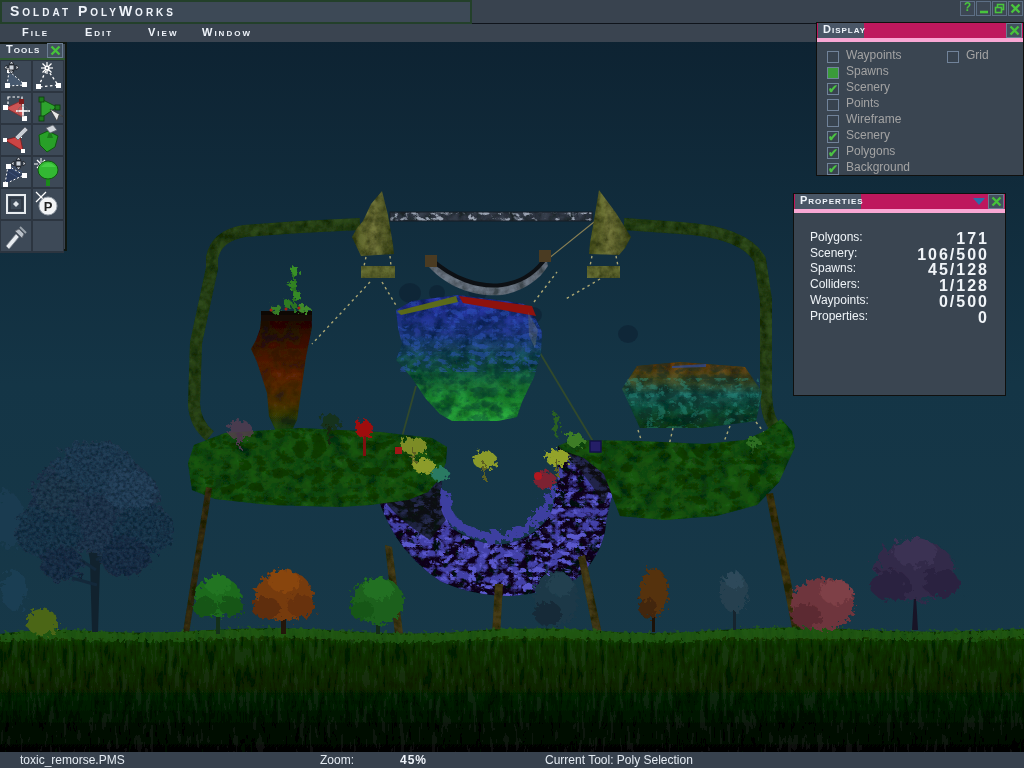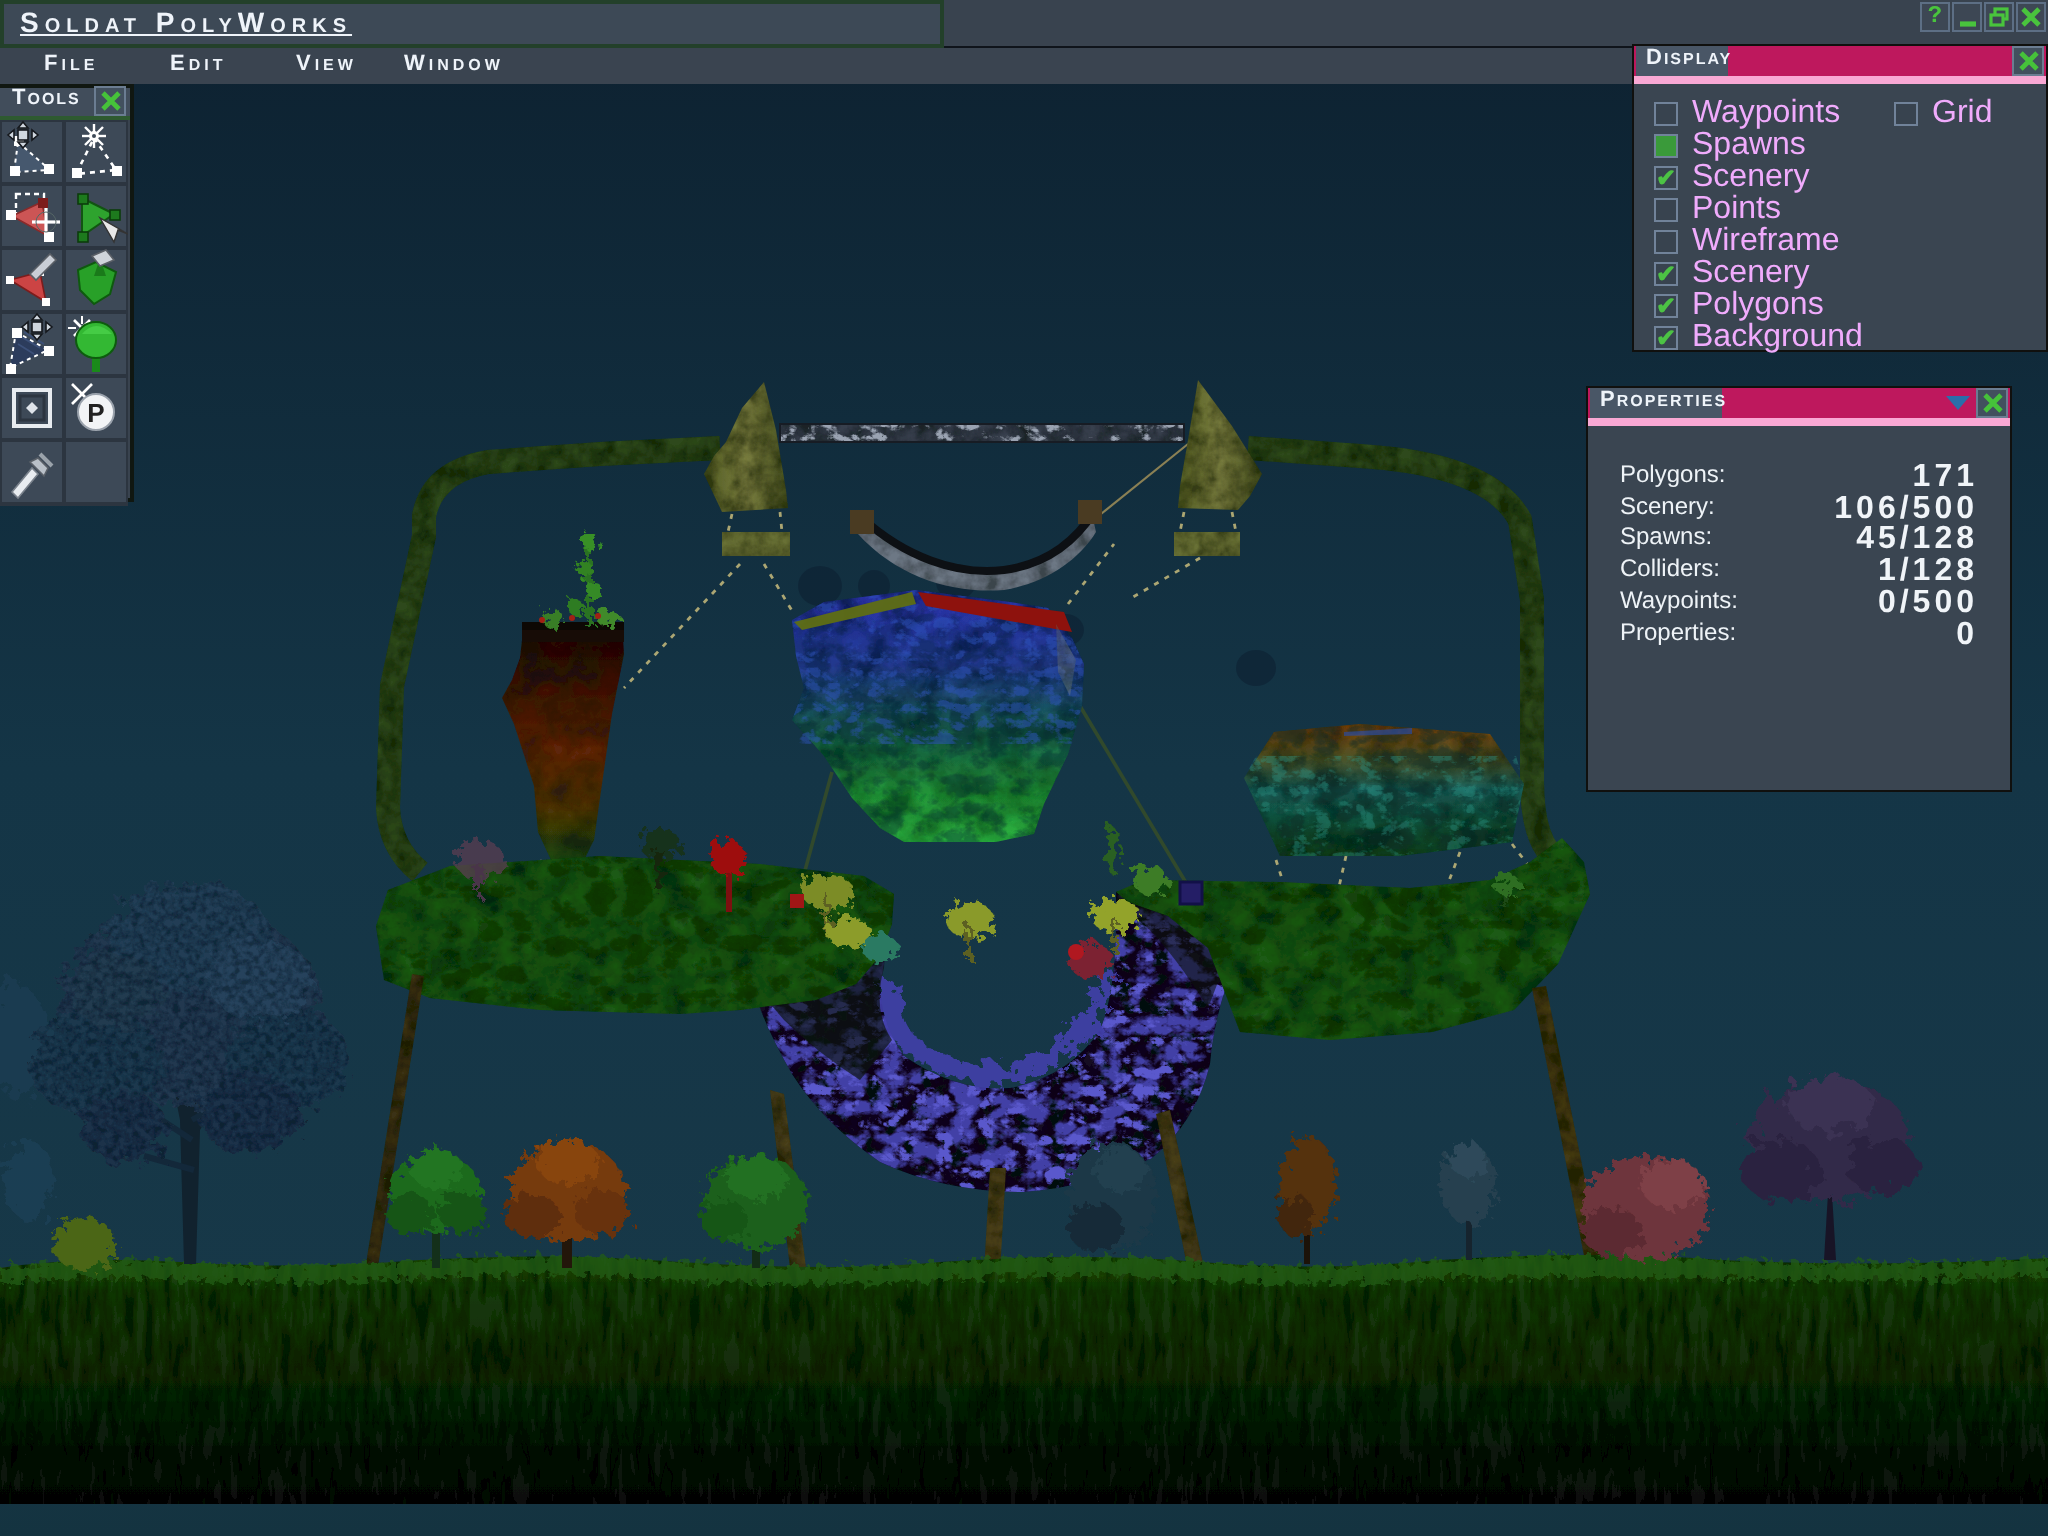--- a/index.html
+++ b/index.html
@@ -3,42 +3,42 @@
 <style>
 html,body{margin:0;padding:0;width:1024px;height:768px;overflow:hidden;background:#0e2130;
 font-family:"Liberation Sans",sans-serif;}
 #stage{position:relative;width:1024px;height:768px;box-shadow:inset 0 0 0 2px #1e3a22;}
 .sc{font-variant:small-caps;font-weight:bold;color:#eff4fa;}
 
 #titlebar{position:absolute;left:0;top:0;width:1024px;height:24px;background:#39434f;
 border-bottom:1px solid #0f141b;box-sizing:border-box;}
 #titlebar .frame{position:absolute;left:0;top:0;width:472px;height:24px;background:#3d4956;
 border:2px solid #23402a;border-right:2px solid #23402a;box-sizing:border-box;}
-#titlebar .ttl{position:absolute;left:10px;top:3px;font-size:14px;letter-spacing:3px;text-decoration:underline;}
+#titlebar .ttl{position:absolute;left:10px;top:3px;font-size:14px;letter-spacing:3px;}
 #titlebar .tb{position:absolute;top:1px;width:15px;height:15px;background:#3d4754;
 border:1px solid #5d6f85;box-sizing:border-box;color:#49c43d;font-weight:bold;
 font-size:12px;text-align:center;line-height:13px;font-family:"Liberation Mono",monospace;}
 
 #menubar{position:absolute;left:0;top:24px;width:1024px;height:18px;background:#3a4450;}
 #menubar span{position:absolute;top:2px;font-size:11px;letter-spacing:2px;}
 
 .panel{position:absolute;background:#3a4551;border:1px solid #10100e;box-sizing:border-box;}
 .ptitle{position:relative;height:15px;background:#be185d;border-bottom:4px solid #f9a8d4;}
 .ptab{position:absolute;left:1px;top:0px;height:15px;background:#495666;}
 .ptxt{position:absolute;left:6px;top:0px;font-size:11px;letter-spacing:1px;}
 .px{position:absolute;top:0px;right:1px;width:14px;height:13px;background:#42505e;
 border:1px solid #6b7d92;text-align:center;line-height:9px;}
 
 #statusbar{position:absolute;left:0;top:752px;width:1024px;height:16px;background:#37414d;
 color:#e4ebf2;font-size:12px;}
 #statusbar span{position:absolute;top:1px;}
 
 .cb{position:absolute;width:12px;height:12px;background:#38434f;border:1px solid #71839a;
 box-sizing:border-box;}
-.lbl{position:absolute;color:#f0abfc;font-size:16px;}
+.lbl{position:absolute;color:#a3a3a3;font-size:12px;}
 .cb.ck::after{content:"\2714";position:absolute;left:0px;top:-2px;color:#4cc244;font-size:12px;font-weight:bold;}
 .val{font-size:16px;letter-spacing:2px;color:#f0f4f8;}
 </style></head>
 <body>
 <div id="stage">
 <svg width="1024" height="768" viewBox="0 0 1024 768" style="position:absolute;left:0;top:0">
 <defs>
 <linearGradient id="bg" x1="0" y1="0" x2="0" y2="1">
  <stop offset="0" stop-color="#0d2130"></stop>
  <stop offset="0.5" stop-color="#143546"></stop>
@@ -602,13 +602,19 @@
   <span style="position:absolute;left:16px;top:48px">Spawns:</span>
         <span class="val sc" style="right:16px;top:48px;position:absolute">45/128</span>
   <span style="position:absolute;left:16px;top:64px">Colliders:</span>
         <span class="val sc" style="right:16px;top:64px;position:absolute">1/128</span>
   <span style="position:absolute;left:16px;top:80px">Waypoints:</span>
         <span class="val sc" style="right:16px;top:80px;position:absolute">0/500</span>
   <span style="position:absolute;left:16px;top:96px">Properties:</span>
         <span class="val sc" style="right:16px;top:96px;position:absolute">0</span>
  </div>
 </div>
+<div id="statusbar">
+ <span style="left:20px">toxic_remorse.PMS</span>
+ <span style="left:320px">Zoom:</span>
+ <span class="sc" style="left:400px;letter-spacing:1px">45%</span>
+ <span style="left:545px">Current Tool: Poly Selection</span>
 </div>
+</div>
 
 </body></html>

